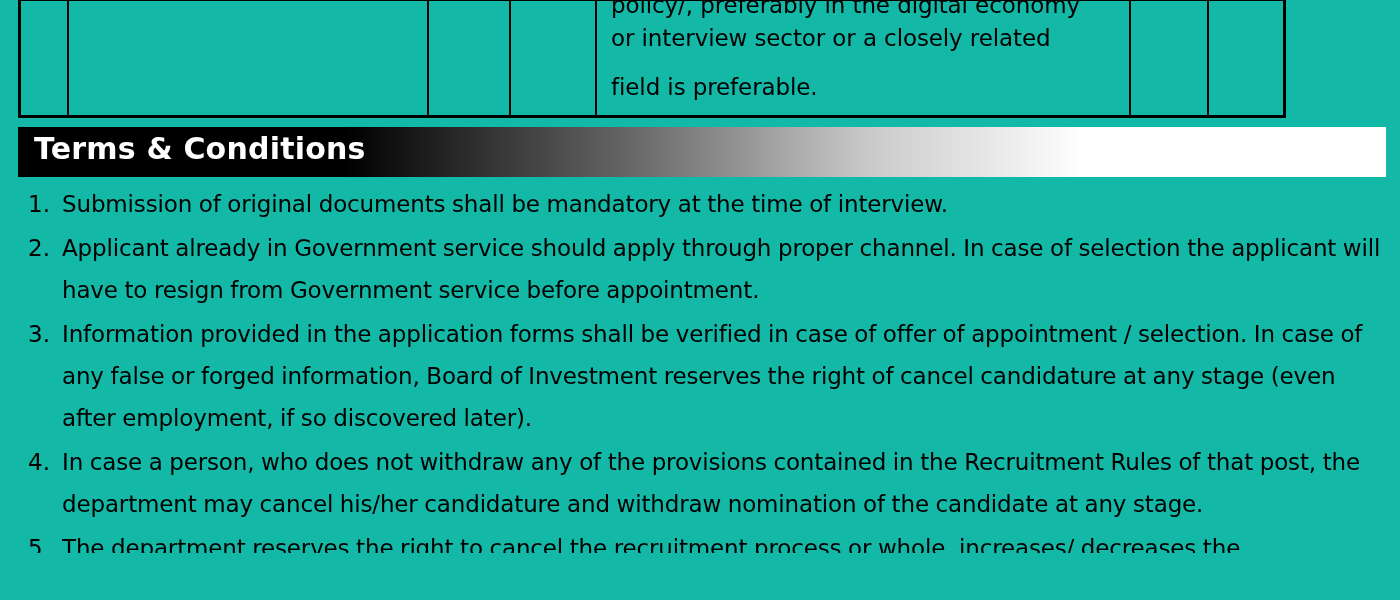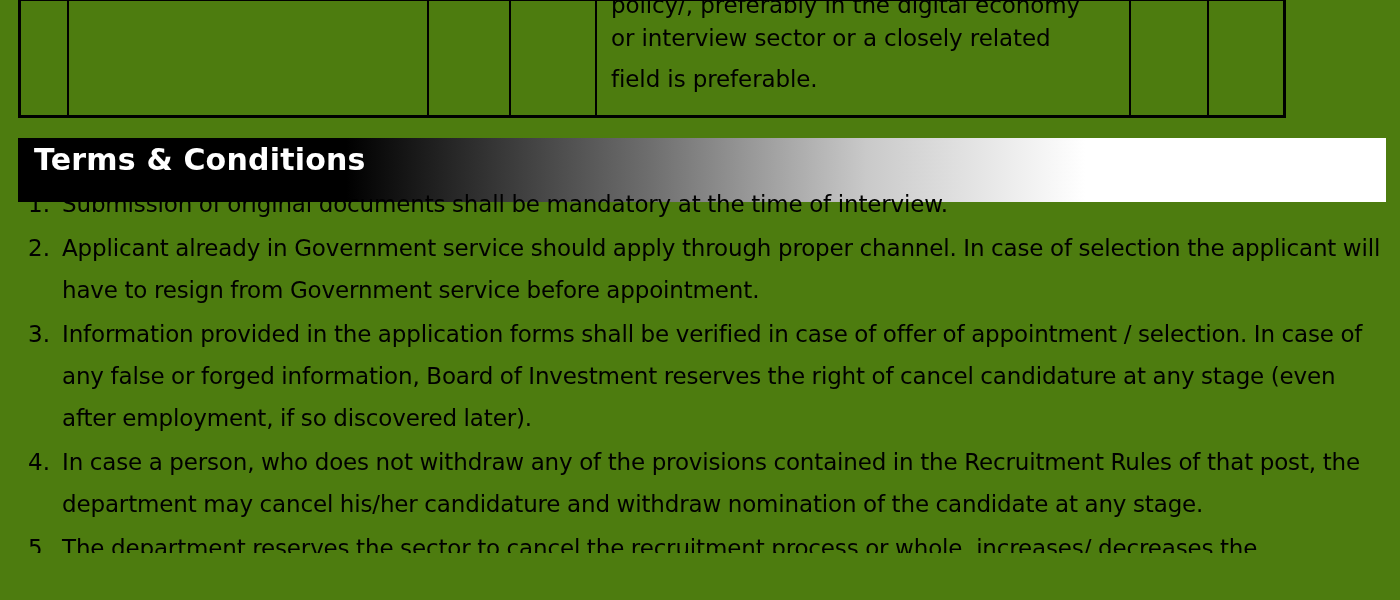--- a/index.html
+++ b/index.html
@@ -11,21 +11,21 @@
     width: 1400px;
     height: 600px;
     overflow: hidden;
     font-family: "DejaVu Sans", sans-serif;
     color: #000000;
   }
   .page {
     position: relative;
     width: 1400px;
     height: 600px;
-    background: #4d7c0f;
+    background: #14b8a6;
   }
 
   
   .table-fragment {
     position: absolute;
     left: 18px;
     top: -2px;
     width: 1268px;
     height: 120px;
     border-top: 3px solid #000;
@@ -56,23 +56,23 @@
     letter-spacing: -0.1px;
     padding: 0 12px 0 14px;
     margin-top: -12px;
     white-space: nowrap;
   }
 
   
   .tc-banner {
     position: absolute;
     left: 18px;
-    top: 138px;
+    top: 127px;
     width: 1368px;
-    height: 64px;
+    height: 50px;
     background: linear-gradient(to right, #000000 0%, #000000 24%, #6d6d6d 46%, #c9c9c9 62%, #ffffff 78%, #ffffff 100%);
   }
   .tc-banner .tc-title {
     position: absolute;
     left: 16px;
     top: 4px;
     color: #ffffff;
     font-family: "DejaVu Sans", sans-serif;
     font-weight: bold;
     font-size: 30px;
@@ -118,21 +118,21 @@
 <div class="page">
 
   <div class="table-fragment">
     <div class="cell c1"></div>
     <div class="cell c2"></div>
     <div class="cell c3"></div>
     <div class="cell c4"></div>
     <div class="cell c5">
       <div class="crit-text">policy/, preferably in the digital economy</div>
       <div class="crit-text" style="margin-top:0">or interview sector or a closely related</div>
-      <div class="crit-text" style="margin-top:8px">field is preferable.</div>
+      <div class="crit-text" style="margin-top:16px">field is preferable.</div>
     </div>
     <div class="cell c6"></div>
     <div class="cell c7"></div>
   </div>
 
   <div class="tc-banner">
     <div class="tc-title">Terms &amp; Conditions</div>
   </div>
 
   <div class="terms">
@@ -152,17 +152,17 @@
       <div class="term-text">Information provided in the application forms shall be verified in case of offer of appointment / selection. In case of any false or forged information, Board of Investment reserves the right of cancel candidature at any stage (even after employment, if so discovered later).</div>
     </div>
 
     <div class="term-row">
       <div class="term-num">4.</div>
       <div class="term-text">In case a person, who does not withdraw any of the provisions contained in the Recruitment Rules of that post, the department may cancel his/her candidature and withdraw nomination of the candidate at any stage.</div>
     </div>
 
     <div class="term-row clipped">
       <div class="term-num">5.</div>
-      <div class="term-text">The department reserves the sector to cancel the recruitment process or whole, increases/ decreases the</div>
+      <div class="term-text">The department reserves the right to cancel the recruitment process or whole, increases/ decreases the</div>
     </div>
 
   </div>
 </div>
 
 </body></html>

